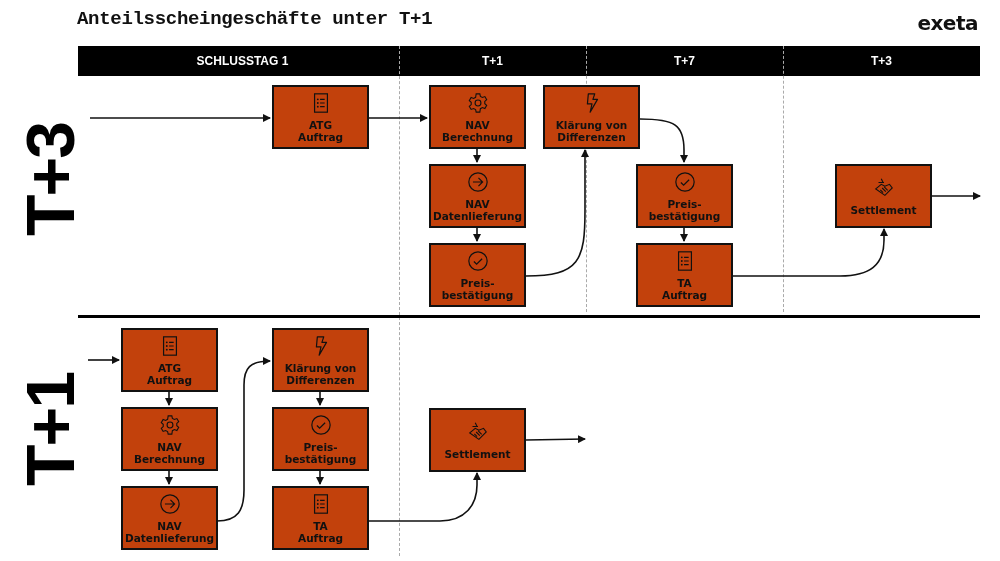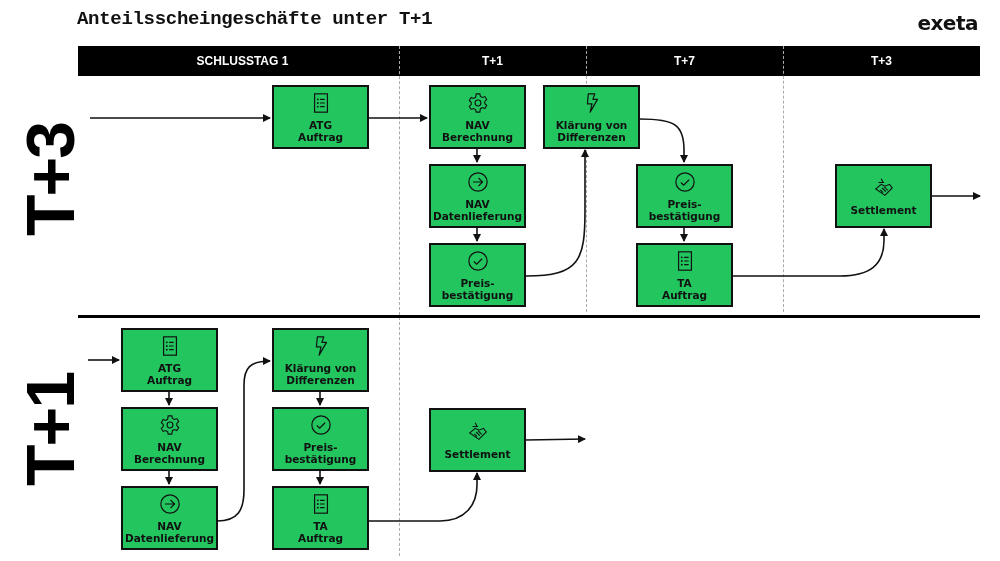--- a/index.html
+++ b/index.html
@@ -4,21 +4,21 @@
 <style>
   html,body{margin:0;padding:0;background:#fff;}
   body{width:1000px;height:561px;position:relative;overflow:hidden;font-family:"DejaVu Sans",sans-serif;color:#111;}
   .title{position:absolute;left:77px;top:8px;font-size:19px;font-weight:bold;letter-spacing:-0.3px;font-family:Liberation Mono, monospace;}
   .logo{position:absolute;right:22px;top:11px;font-size:20px;font-weight:bold;letter-spacing:-0.5px;}
   .header-bar{position:absolute;left:78px;top:46px;width:902px;height:30px;background:#000;}
   .col-label{position:absolute;top:46px;height:30px;line-height:30px;color:#fff;font-size:12px;font-weight:bold;text-align:center;font-family:"Liberation Sans",sans-serif;}
   .dash{position:absolute;width:0;border-left:1px dashed #999;}
   .row-label{position:absolute;font-size:68px;font-weight:bold;font-family:"Liberation Sans",sans-serif;transform:rotate(-90deg);transform-origin:center center;white-space:nowrap;letter-spacing:-2px;color:#000;}
   .divider{position:absolute;left:78px;top:315px;width:902px;height:3px;background:#000;}
-  .box{position:absolute;border:2px solid #111;background:#22c55e;box-sizing:border-box;display:flex;flex-direction:column;align-items:center;justify-content:center;text-align:center;}
+  .box{position:absolute;border:2px solid #111;background:#c2410c;box-sizing:border-box;display:flex;flex-direction:column;align-items:center;justify-content:center;text-align:center;}
   .box .lbl{font-size:10.5px;font-weight:bold;line-height:12px;white-space:pre-line;}
   .box .icon{width:22px;height:22px;margin-bottom:5px;}
   svg.wires{position:absolute;left:0;top:0;}
 </style>
 </head>
 <body>
 
 <div class="title">Anteilsscheingeschäfte unter T+1</div>
 <div class="logo">exeta</div>
 

